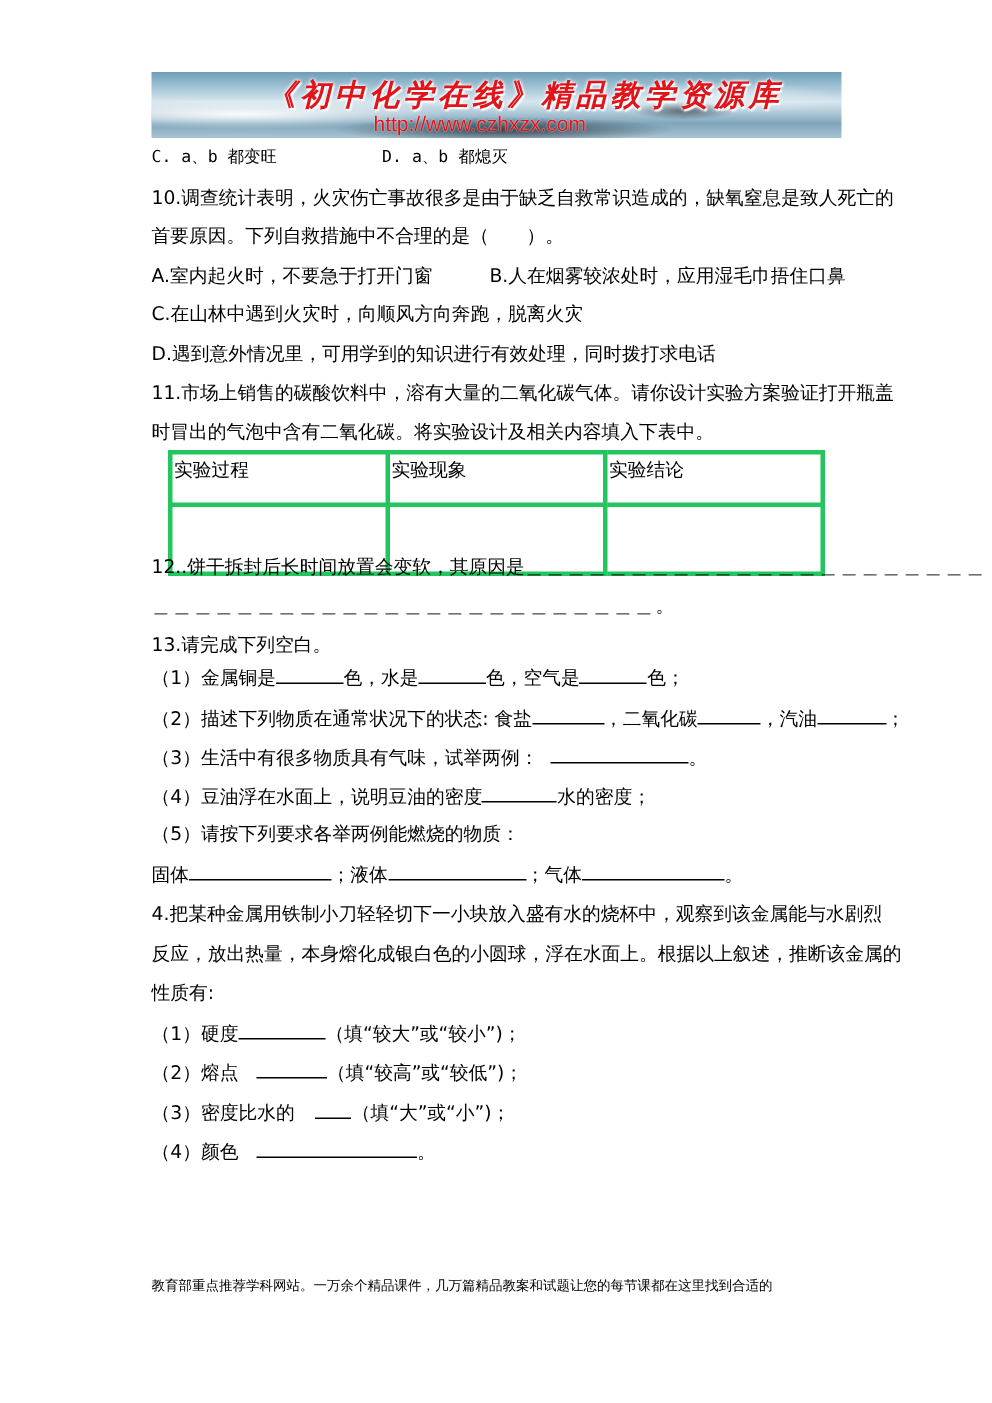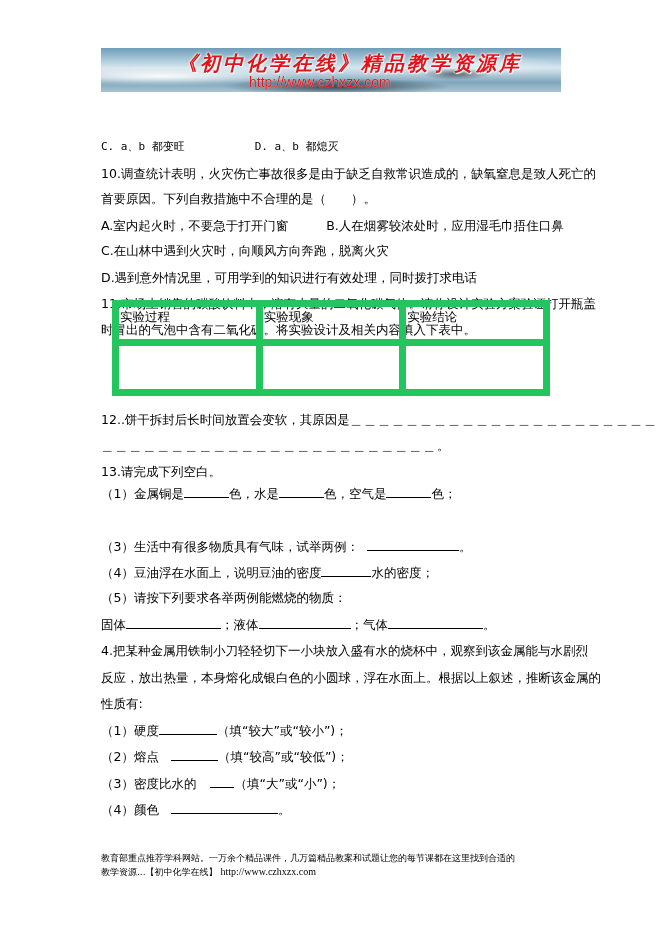--- a/index.html
+++ b/index.html
@@ -44,36 +44,35 @@
     position: absolute; left: 148px; top: 26px;
     font-family: "Liberation Sans", sans-serif; font-size: 14px;
     color: #e0141a; white-space: nowrap;
     text-shadow: 0 0 1px #fff;
   }
 
   
   .line {
     position: absolute; left: 101px; font-size: 12.5px; line-height: 16px;
     white-space: nowrap;
-    margin-top: 42px;
   }
   .mono { font-family: "DejaVu Sans Mono", "Liberation Mono", monospace; font-size: 11px; }
   .blank {
     display: inline-block; border-bottom: 1px solid #000; height: 12px; vertical-align: baseline;
   }
   .dash { letter-spacing: 1.5px; }
   .sp { display: inline-block; }
 
   
   table.exp {
     position: absolute; left: 112px; top: 300px; width: 438px; border-collapse: collapse;
     font-size: 12.5px;
   }
   table.exp td {
-    border: 7px solid #22c55e; height: 20px; padding: 0 0 12px 1px; vertical-align: middle;
+    border: 3px solid #22c55e; height: 20px; padding: 0 0 12px 1px; vertical-align: middle;
     width: 33.33%;
   }
   table.exp tr.body td { height: 31px; }
 
   .footer {
     position: absolute; left: 101px; font-size: 9px; line-height: 12px; white-space: nowrap;
     font-family: "DejaVu Serif", "Liberation Serif", serif;
   }
   .footer .url { font-family: "Liberation Serif", serif; font-size: 10px; }
 </style>
@@ -130,20 +129,23 @@
   <div class="line" style="top:396px;">
     <span class="dash">＿＿＿＿＿＿＿＿＿＿＿＿＿＿＿＿＿＿＿＿＿＿＿＿</span><span>。</span>
   </div>
 
   <div class="line" style="top:422px;">13.请完成下列空白。</div>
 
   <div class="line" style="top:443px;">
     <span>（1）金属铜是</span><span class="blank" style="width:45px;"></span><span>色，水是</span><span class="blank" style="width:45px;"></span><span>色，空气是</span><span class="blank" style="width:45px;"></span><span>色；</span>
   </div>
 
+  <div class="line" style="top:470px;">
+    <span>（2）描述下列物质在通常状况下的状态: 食盐</span><span class="blank" style="width:48px;"></span><span>，二氧化碳</span><span class="blank" style="width:42px;"></span><span>，汽油</span><span class="blank" style="width:46px;"></span><span>；</span>
+  </div>
 
   <div class="line" style="top:496px;">
     <span>（3）生活中有很多物质具有气味，试举两例：</span><span class="sp" style="width:8px;"></span><span class="blank" style="width:92px;"></span><span>。</span>
   </div>
 
   <div class="line" style="top:522px;">
     <span>（4）豆油浮在水面上，说明豆油的密度</span><span class="blank" style="width:50px;"></span><span>水的密度；</span>
   </div>
 
   <div class="line" style="top:548px;">（5）请按下列要求各举两例能燃烧的物质：</div>
@@ -164,18 +166,14 @@
   </div>
   <div class="line" style="top:733px;">
     <span>（3）密度比水的</span><span class="sp" style="width:14px;"></span><span class="blank" style="width:24px;"></span><span>（填“大”或“小”)；</span>
   </div>
   <div class="line" style="top:759px;">
     <span>（4）颜色</span><span class="sp" style="width:12px;"></span><span class="blank" style="width:107px;"></span><span>。</span>
   </div>
 
 
   <div class="footer" style="top:852px;">教育部重点推荐学科网站。一万余个精品课件，几万篇精品教案和试题让您的每节课都在这里找到合适的</div>
-  <div class="footer" style="top:866px;">
-    <span>教学资源...【初中化学在线】</span>
-    <span class="url">http://www.czhxzx.com</span>
-  </div>
 
 </div>
 
 </body></html>

